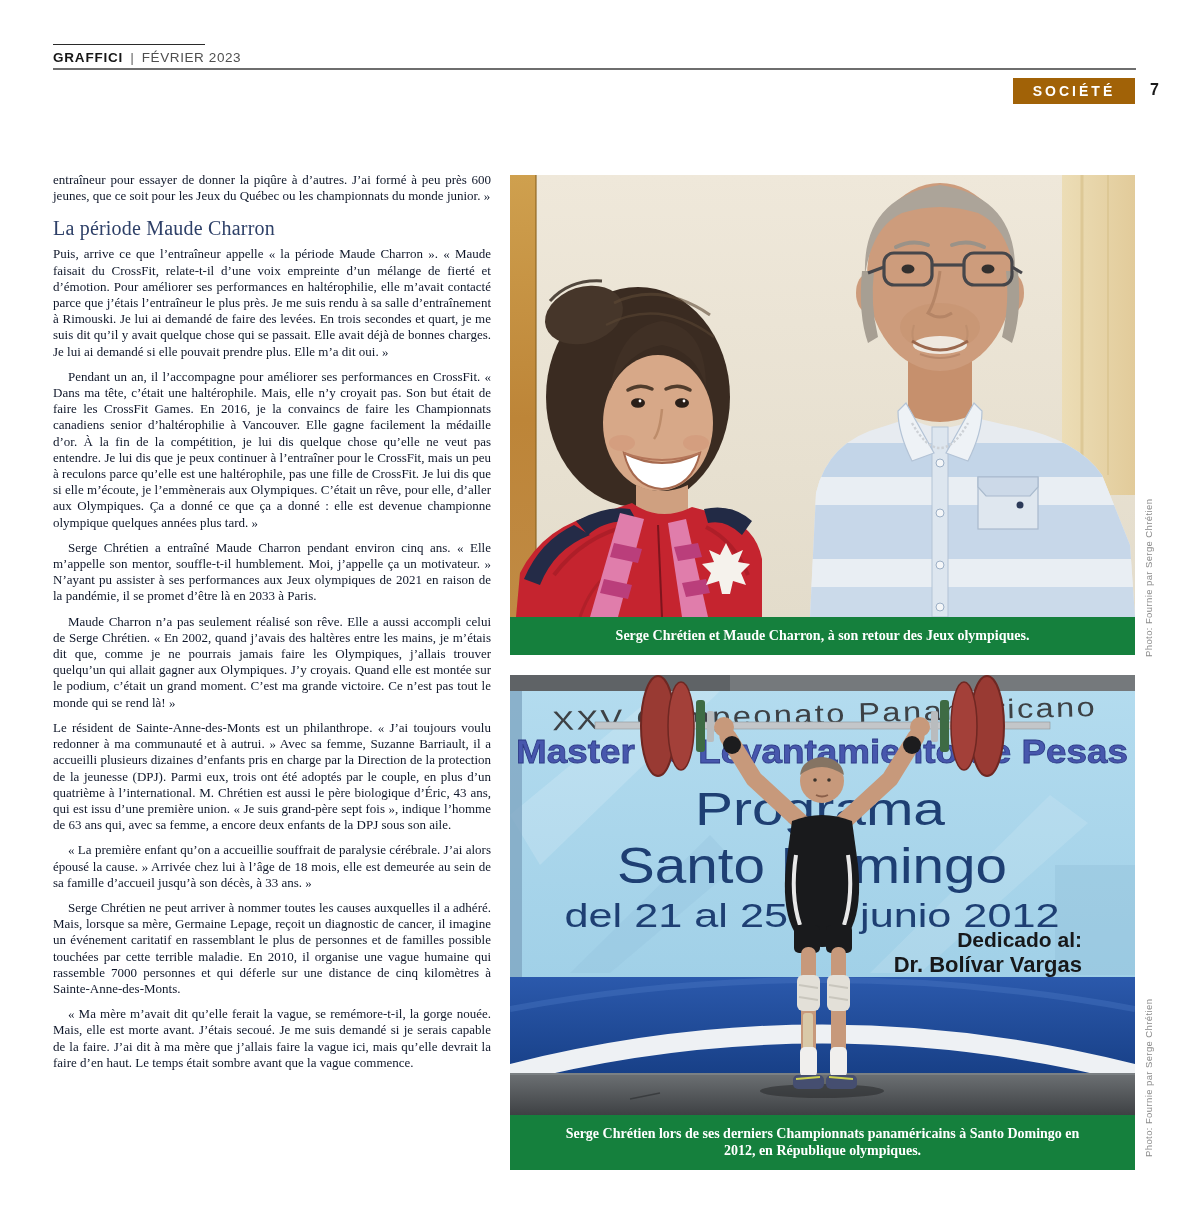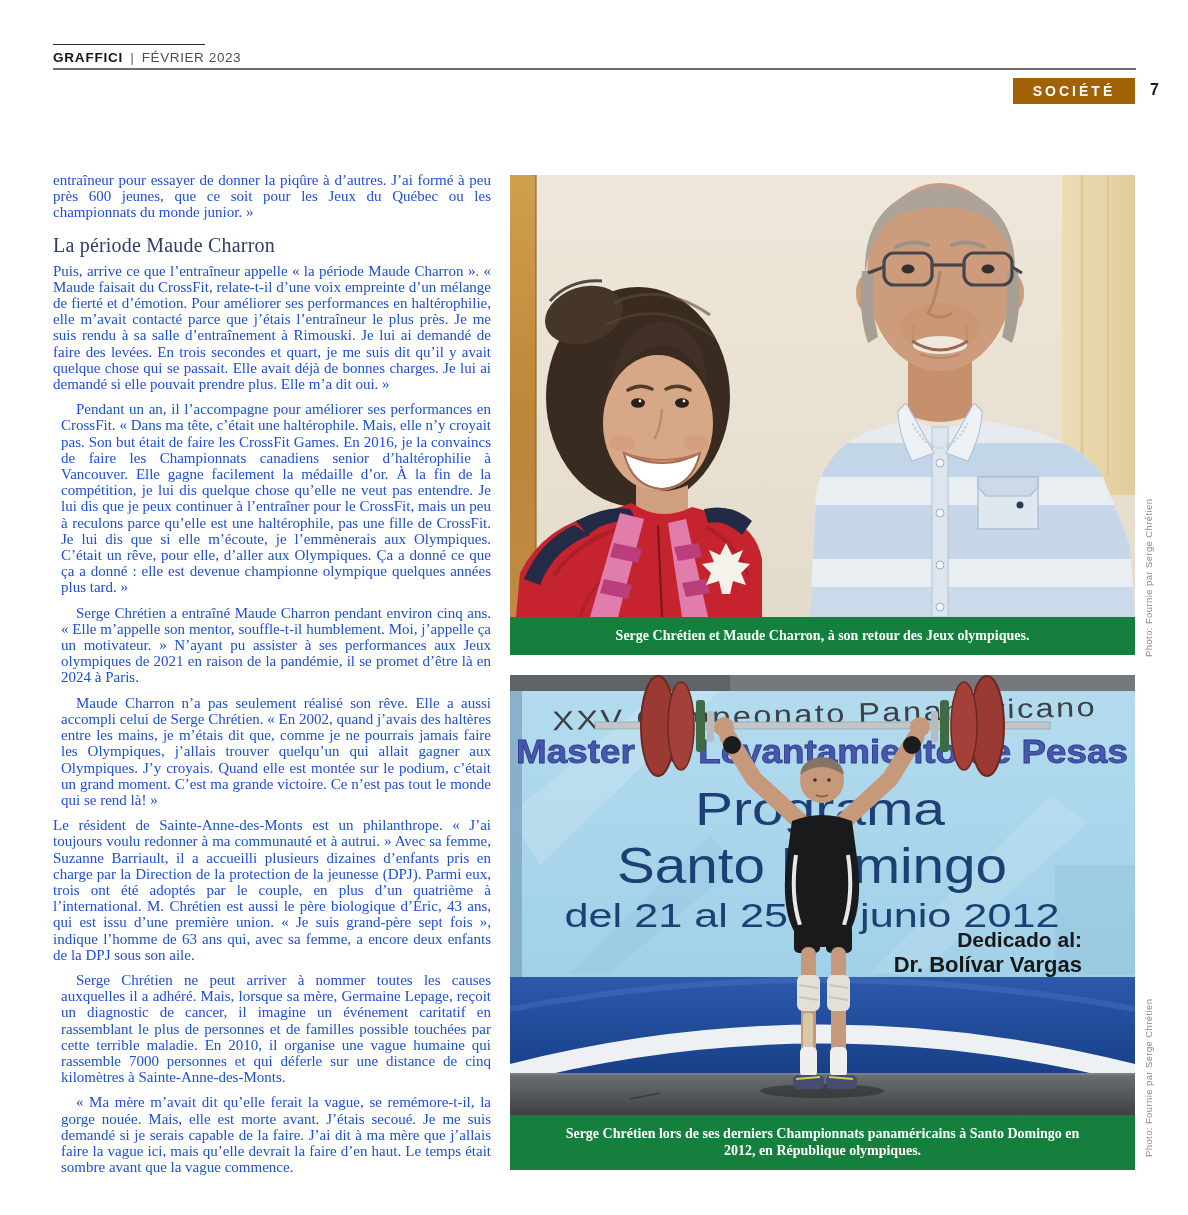--- a/index.html
+++ b/index.html
@@ -13,22 +13,22 @@
   .masthead .sep{color:#9a9a9a;margin:0 7px;font-weight:bold;}
   .masthead .issue{color:#4f4f4f;letter-spacing:.6px;}
   .rule-full{position:absolute;left:53px;top:68px;width:1083px;height:2px;background:#6e6e6e;}
   .section-badge{position:absolute;left:1013px;top:78px;width:122px;height:26px;background:#a16207;
                  color:#fff;font-family:"Liberation Sans",sans-serif;font-weight:bold;font-size:14px;
                  letter-spacing:3px;display:flex;align-items:center;justify-content:center;}
   .page-number{position:absolute;left:1150px;top:81px;font-family:"Liberation Sans",sans-serif;
                font-weight:bold;font-size:16px;color:#1a1a1a;}
   
   .article{position:absolute;left:53px;top:172px;width:438px;}
-  .article p{margin:0 0 9px 0;font-size:15px;line-height:16.2px;text-align:justify;color:#1d4ed8;}
-  .article p.indent{text-indent:15px;margin-left:8px;}
+  .article p{margin:0 0 9px 0;font-size:13px;line-height:16.2px;text-align:justify;color:#0f172a;}
+  .article p.indent{text-indent:15px;}
   .article h2{margin:13px 0 7px 0;font-size:20px;line-height:22px;font-weight:normal;color:#2e4068;
               letter-spacing:.2px;}
   
   .figure{position:absolute;left:510px;width:625px;}
   #figure-1{top:175px;}
   #figure-2{top:675px;}
   .figure svg{display:block;}
   .caption{display:block;background:#15803d;color:#ffffff;text-align:center;
            font-weight:bold;font-size:14px;line-height:17px;padding:10px 42px 11px 42px;}
   
@@ -49,23 +49,24 @@
   </div>
   <div class="rule-full"></div>
   <div class="section-badge">SOCIÉTÉ</div>
   <div class="page-number">7</div>
 
   <div class="article">
     <p>entraîneur pour essayer de donner la piqûre à d’autres. J’ai formé à peu près 600 jeunes, que ce soit pour les Jeux du Québec ou les championnats du monde junior. »</p>
     <h2>La période Maude Charron</h2>
     <p>Puis, arrive ce que l’entraîneur appelle « la période Maude Charron ». « Maude faisait du CrossFit, relate-t-il d’une voix empreinte d’un mélange de fierté et d’émotion. Pour améliorer ses performances en haltérophilie, elle m’avait contacté parce que j’étais l’entraîneur le plus près. Je me suis rendu à sa salle d’entraînement à Rimouski. Je lui ai demandé de faire des levées. En trois secondes et quart, je me suis dit qu’il y avait quelque chose qui se passait. Elle avait déjà de bonnes charges. Je lui ai demandé si elle pouvait prendre plus. Elle m’a dit oui. »</p>
     <p class="indent">Pendant un an, il l’accompagne pour améliorer ses performances en CrossFit. « Dans ma tête, c’était une haltérophile. Mais, elle n’y croyait pas. Son but était de faire les CrossFit Games. En 2016, je la convaincs de faire les Championnats canadiens senior d’haltérophilie à Vancouver. Elle gagne facilement la médaille d’or. À la fin de la compétition, je lui dis quelque chose qu’elle ne veut pas entendre. Je lui dis que je peux continuer à l’entraîner pour le CrossFit, mais un peu à reculons parce qu’elle est une haltérophile, pas une fille de CrossFit. Je lui dis que si elle m’écoute, je l’emmènerais aux Olympiques. C’était un rêve, pour elle, d’aller aux Olympiques. Ça a donné ce que ça a donné : elle est devenue championne olympique quelques années plus tard. »</p>
-    <p class="indent">Serge Chrétien a entraîné Maude Charron pendant environ cinq ans. « Elle m’appelle son mentor, souffle-t-il humblement. Moi, j’appelle ça un motivateur. » N’ayant pu assister à ses performances aux Jeux olympiques de 2021 en raison de la pandémie, il se promet d’être là en 2024 à Paris.</p>
+    <p class="indent">Serge Chrétien a entraîné Maude Charron pendant environ cinq ans. « Elle m’appelle son mentor, souffle-t-il humblement. Moi, j’appelle ça un motivateur. » N’ayant pu assister à ses performances aux Jeux olympiques de 2021 en raison de la pandémie, il se promet d’être là en 2033 à Paris.</p>
     <p class="indent">Maude Charron n’a pas seulement réalisé son rêve. Elle a aussi accompli celui de Serge Chrétien. « En 2002, quand j’avais des haltères entre les mains, je m’étais dit que, comme je ne pourrais jamais faire les Olympiques, j’allais trouver quelqu’un qui allait gagner aux Olympiques. J’y croyais. Quand elle est montée sur le podium, c’était un grand moment. C’est ma grande victoire. Ce n’est pas tout le monde qui se rend là! »</p>
     <p>Le résident de Sainte-Anne-des-Monts est un philanthrope. « J’ai toujours voulu redonner à ma communauté et à autrui. » Avec sa femme, Suzanne Barriault, il a accueilli plusieurs dizaines d’enfants pris en charge par la Direction de la protection de la jeunesse (DPJ). Parmi eux, trois ont été adoptés par le couple, en plus d’un quatrième à l’international. M. Chrétien est aussi le père biologique d’Éric, 43 ans, qui est issu d’une première union. « Je suis grand-père sept fois », indique l’homme de 63 ans qui, avec sa femme, a encore deux enfants de la DPJ sous son aile.</p>
+    <p class="indent">« La première enfant qu’on a accueillie souffrait de paralysie cérébrale. J’ai alors épousé la cause. » Arrivée chez lui à l’âge de 18 mois, elle est demeurée au sein de sa famille d’accueil jusqu’à son décès, à 33 ans. »</p>
     <p class="indent">Serge Chrétien ne peut arriver à nommer toutes les causes auxquelles il a adhéré. Mais, lorsque sa mère, Germaine Lepage, reçoit un diagnostic de cancer, il imagine un événement caritatif en rassemblant le plus de personnes et de familles possible touchées par cette terrible maladie. En 2010, il organise une vague humaine qui rassemble 7000 personnes et qui déferle sur une distance de cinq kilomètres à Sainte-Anne-des-Monts.</p>
     <p class="indent">« Ma mère m’avait dit qu’elle ferait la vague, se remémore-t-il, la gorge nouée. Mais, elle est morte avant. J’étais secoué. Je me suis demandé si je serais capable de la faire. J’ai dit à ma mère que j’allais faire la vague ici, mais qu’elle devrait la faire d’en haut. Le temps était sombre avant que la vague commence.</p>
   </div>
 
   <figure class="figure" id="figure-1" style="margin:0;">
     <svg viewBox="0 0 625 442" width="625" height="442">
       <defs>
         <linearGradient id="wall1" x1="0" y1="0" x2="0" y2="1">
           <stop offset="0" stop-color="#efe8da"></stop>
             <stop offset="1" stop-color="#e3dccb"></stop>

